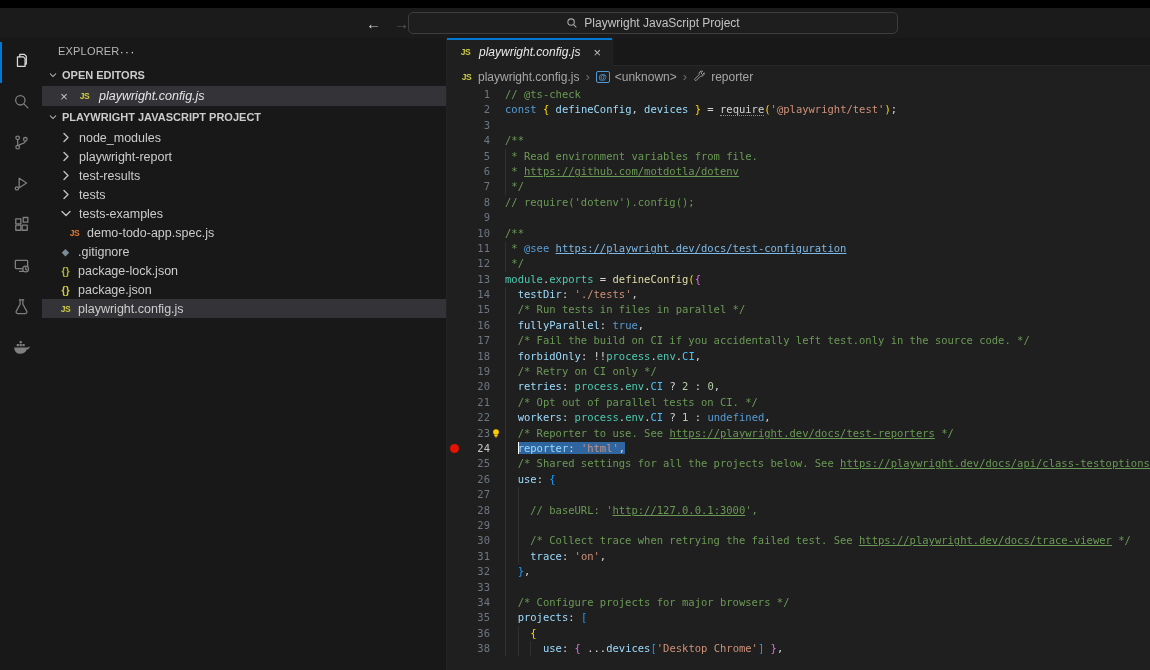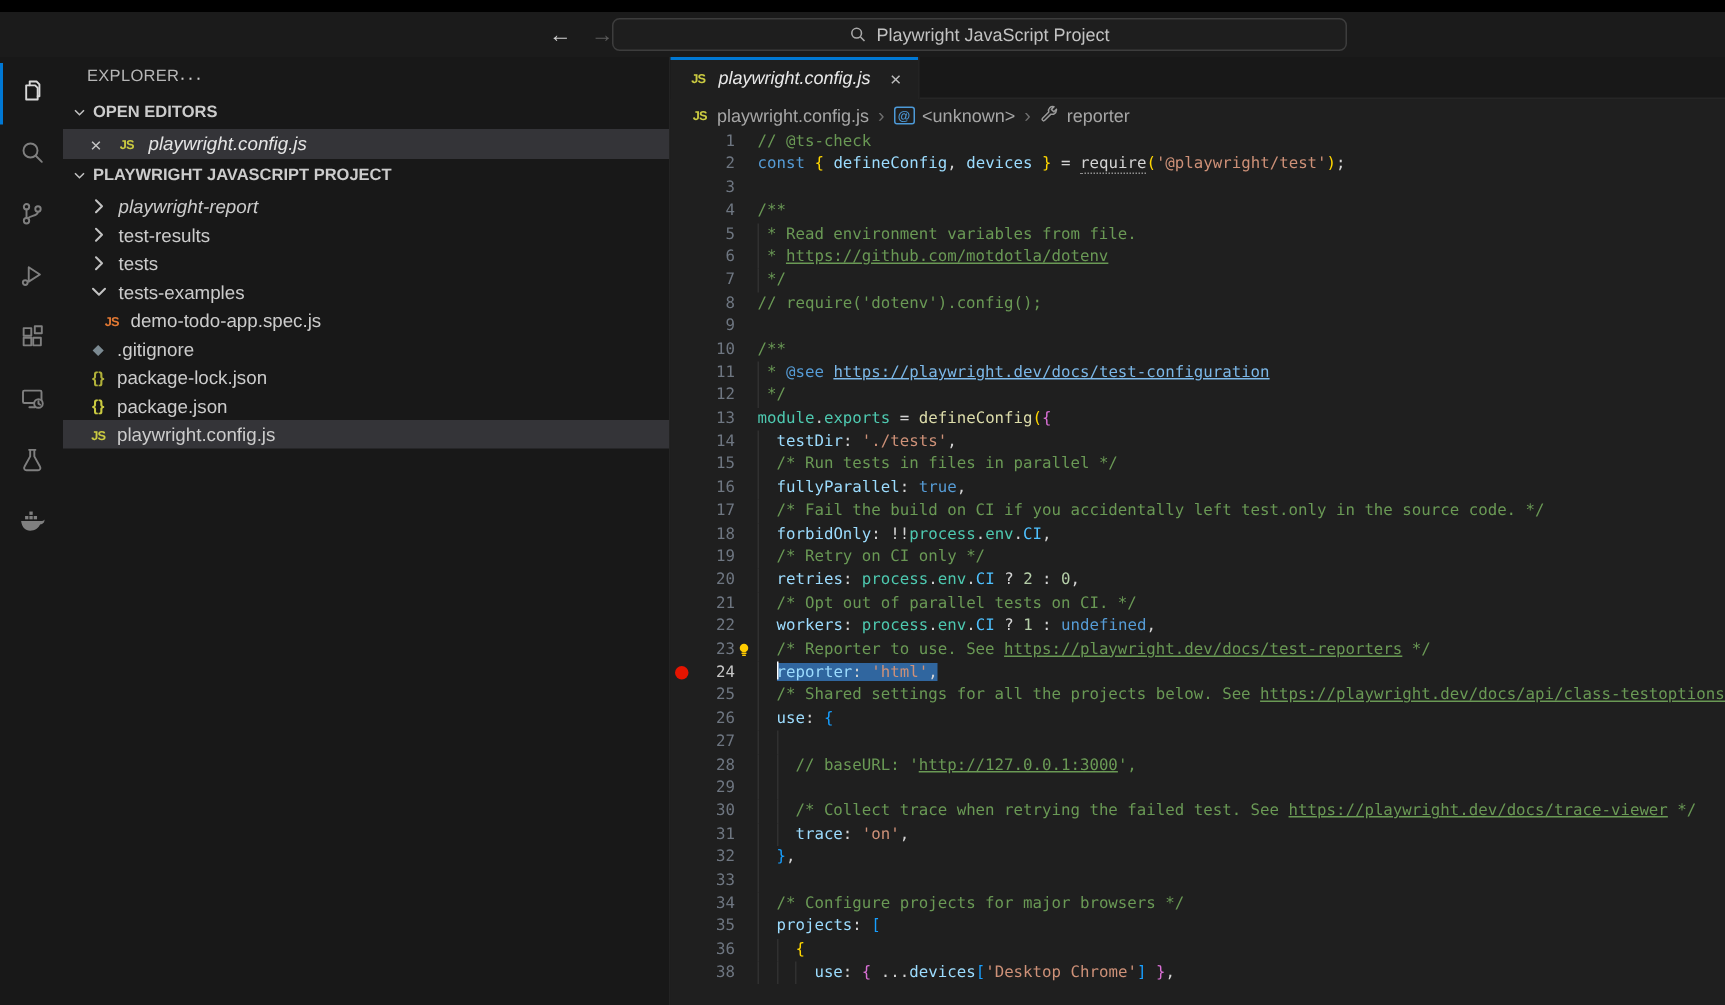--- a/index.html
+++ b/index.html
@@ -175,21 +175,29 @@
       </div>
       <div class="sec-h">
         <span class="chev">
             <svg width="12" height="12" viewBox="0 0 16 16" fill="none" stroke="currentColor" stroke-width="1.4">
               <path d="M4 6l4 4 4-4"></path>
             </svg>
           </span>
         <span>PLAYWRIGHT JAVASCRIPT PROJECT</span>
       </div>
       <div id="tree">
-          <div class="tree-row" style="padding-left: 16px; font-style: italic;">
+          <div class="tree-row" style="padding-left: 16px;">
+            <span class="chev">
+              <svg width="17" height="17" viewBox="0 0 16 16" fill="none" stroke="currentColor" stroke-width="1.4" stroke-linecap="round" stroke-linejoin="round">
+                <path d="M6 4l4 4-4 4"></path>
+              </svg>
+            </span>
+            <span>node_modules</span>
+          </div>
+          <div class="tree-row" style="padding-left: 16px;">
             <span class="chev">
               <svg width="17" height="17" viewBox="0 0 16 16" fill="none" stroke="currentColor" stroke-width="1.4" stroke-linecap="round" stroke-linejoin="round">
                 <path d="M6 4l4 4-4 4"></path>
               </svg>
             </span>
             <span>playwright-report</span>
           </div>
           <div class="tree-row" style="padding-left: 16px;">
             <span class="chev">
               <svg width="17" height="17" viewBox="0 0 16 16" fill="none" stroke="currentColor" stroke-width="1.4" stroke-linecap="round" stroke-linejoin="round">

